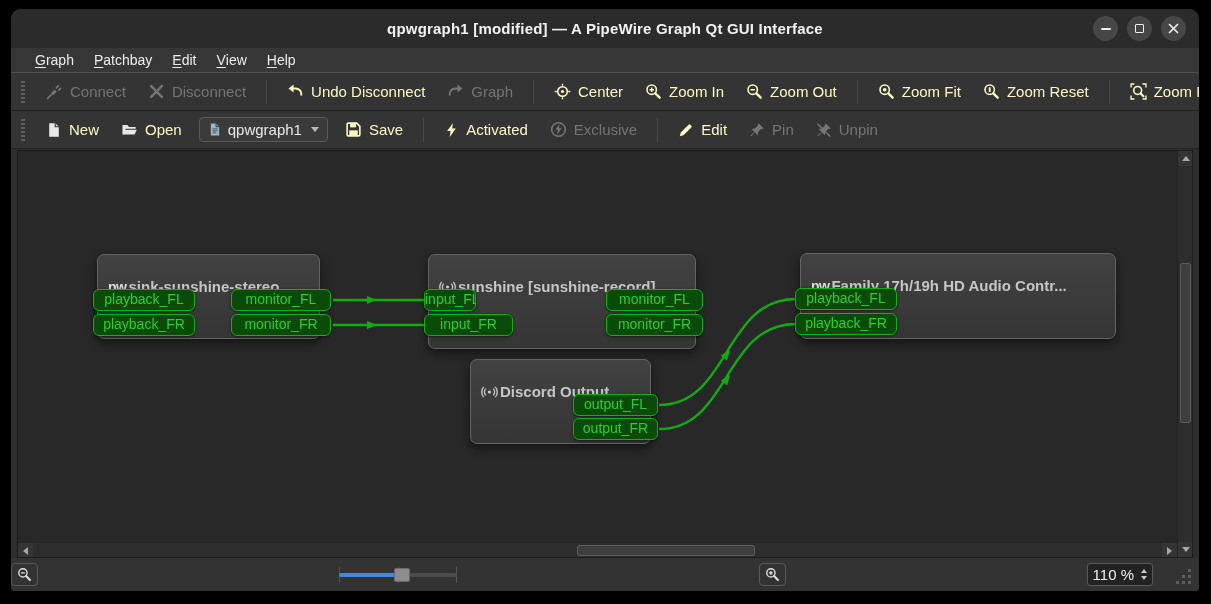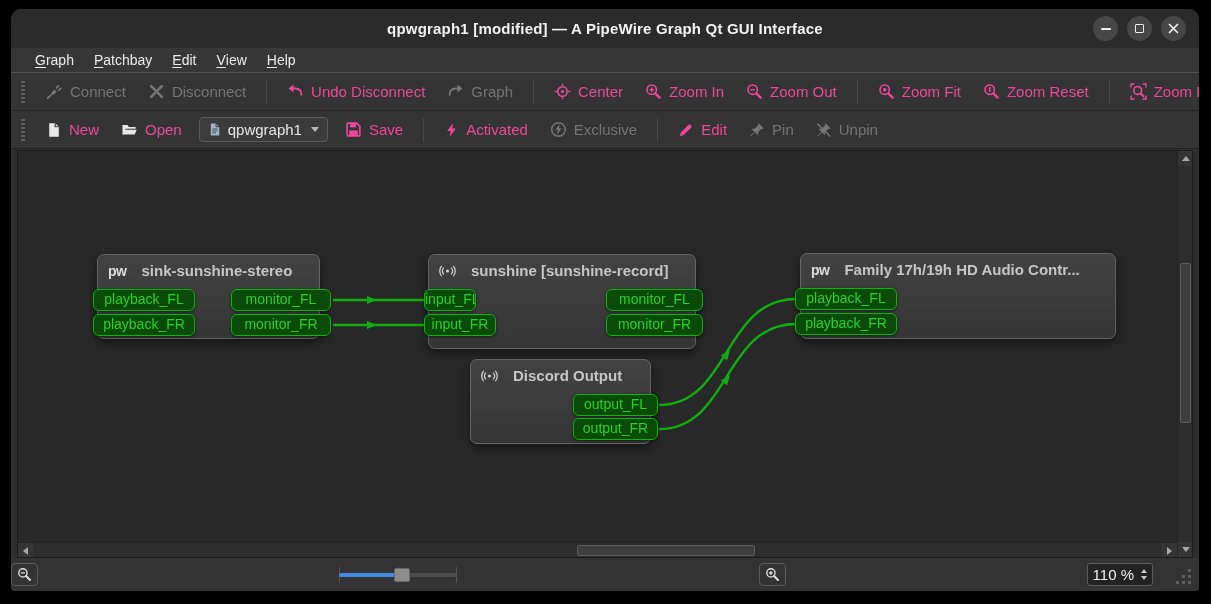--- a/index.html
+++ b/index.html
@@ -17,31 +17,31 @@
   
   .menubar{height:25px;background:#373737;display:flex;align-items:center;padding-left:14px;
     border-bottom:1px solid #4f4f4f;flex:0 0 auto;}
   .menu-item{color:#ececec;font-size:14px;padding:0 10px;height:100%;display:flex;align-items:center;}
   .menu-item u{text-decoration:underline;text-underline-offset:2px;}
   
   .toolbar{height:38px;background:#343434;display:flex;align-items:center;padding:0 8px;gap:4px;
     border-bottom:1px solid #232323;flex:0 0 auto;}
   .tb-handle{width:3px;height:22px;border-left:2px dotted #616161;border-right:2px dotted #616161;margin:0 8px 0 2px;}
   .tb-sep{width:1px;height:24px;background:#242424;border-right:1px solid #484848;margin:0 7px;}
-  .tb-btn{display:flex;align-items:center;gap:7px;color:#ec4899;font-size:15px;padding:5px 9px;border-radius:4px;white-space:nowrap;}
+  .tb-btn{display:flex;align-items:center;gap:7px;color:#fef9c3;font-size:15px;padding:5px 9px;border-radius:4px;white-space:nowrap;}
   .tb-btn.disabled{color:#757575;}
   .tb-btn svg{flex:0 0 auto;}
   .combo{display:flex;align-items:center;gap:6px;background:#3b3b3b;border:1px solid #5a5a5a;border-radius:4px;
     padding:3px 8px;color:#e8e8e8;font-size:15px;margin:0 4px;}
   .combo .chev{width:0;height:0;border-left:4.5px solid transparent;border-right:4.5px solid transparent;border-top:5px solid #b9b9b9;margin-left:3px;}
   
   .canvas{flex:1;margin:1px 6px 0 6px;position:relative;background:#282828;border:1px solid #1c1c1c;overflow:hidden;}
   .node{position:absolute;background:linear-gradient(#424242,#353535);border:1px solid #646464;border-radius:7px;
     box-shadow:0 4px 8px rgba(0,0,0,.5);z-index:2;}
-  .node-head{display:flex;align-items:center;gap:15px;padding:7px 10px 0 10px;color:#c6c6c6;font-weight:bold;font-size:15px;white-space:nowrap;overflow:hidden;}
+  .node-head{display:flex;align-items:center;gap:2px;padding:7px 10px 0 10px;color:#c6c6c6;font-weight:bold;font-size:15px;white-space:nowrap;overflow:hidden;margin-top:16px;}
   .pwmark{font-weight:bold;font-size:14px;color:#dcdcdc;letter-spacing:-.5px;}
   .port{position:absolute;height:22px;line-height:19px;text-align:center;font-size:14px;color:#2bd02b;
     background:#0a4b0a;border:1.5px solid #0cb40c;border-radius:6px;z-index:4;box-shadow:0 1px 3px rgba(0,0,0,.55);white-space:nowrap;overflow:hidden;}
   .wires{position:absolute;left:0;top:0;width:100%;height:100%;z-index:3;pointer-events:none;}
   
   .vscroll{position:absolute;top:0;right:0;bottom:0;width:15px;background:#2d2d2d;border-left:1px solid #242424;z-index:6;}
   .hscroll{position:absolute;left:0;right:15px;bottom:0;height:15px;background:#2d2d2d;border-top:1px solid #242424;z-index:6;}
   .sb-btn{position:absolute;width:15px;height:15px;display:flex;align-items:center;justify-content:center;background:#353535;}
   .tri{width:0;height:0;}
   .tri-up{border-left:4px solid transparent;border-right:4px solid transparent;border-bottom:5px solid #a8a8a8;}
@@ -308,21 +308,21 @@
         <span>Discord Output</span>
       </div>
     </div>
 
     <div class="port" style="left:75px;top:138px;width:102px;">playback_FL</div>
     <div class="port" style="left:75px;top:163px;width:102px;">playback_FR</div>
     <div class="port" style="left:213px;top:138px;width:100px;">monitor_FL</div>
     <div class="port" style="left:213px;top:163px;width:100px;">monitor_FR</div>
 
     <div class="port" style="left:406px;top:138px;width:52px;">input_FL</div>
-    <div class="port" style="left:406px;top:163px;width:72px;">input_FR</div>
+    <div class="port" style="left:406px;top:163px;width:89px;">input_FR</div>
     <div class="port" style="left:588px;top:138px;width:97px;">monitor_FL</div>
     <div class="port" style="left:588px;top:163px;width:97px;">monitor_FR</div>
 
     <div class="port" style="left:777px;top:137px;width:102px;">playback_FL</div>
     <div class="port" style="left:777px;top:162px;width:102px;">playback_FR</div>
 
     <div class="port" style="left:555px;top:243px;width:85px;">output_FL</div>
     <div class="port" style="left:555px;top:267px;width:85px;">output_FR</div>
 
     <svg class="wires">

